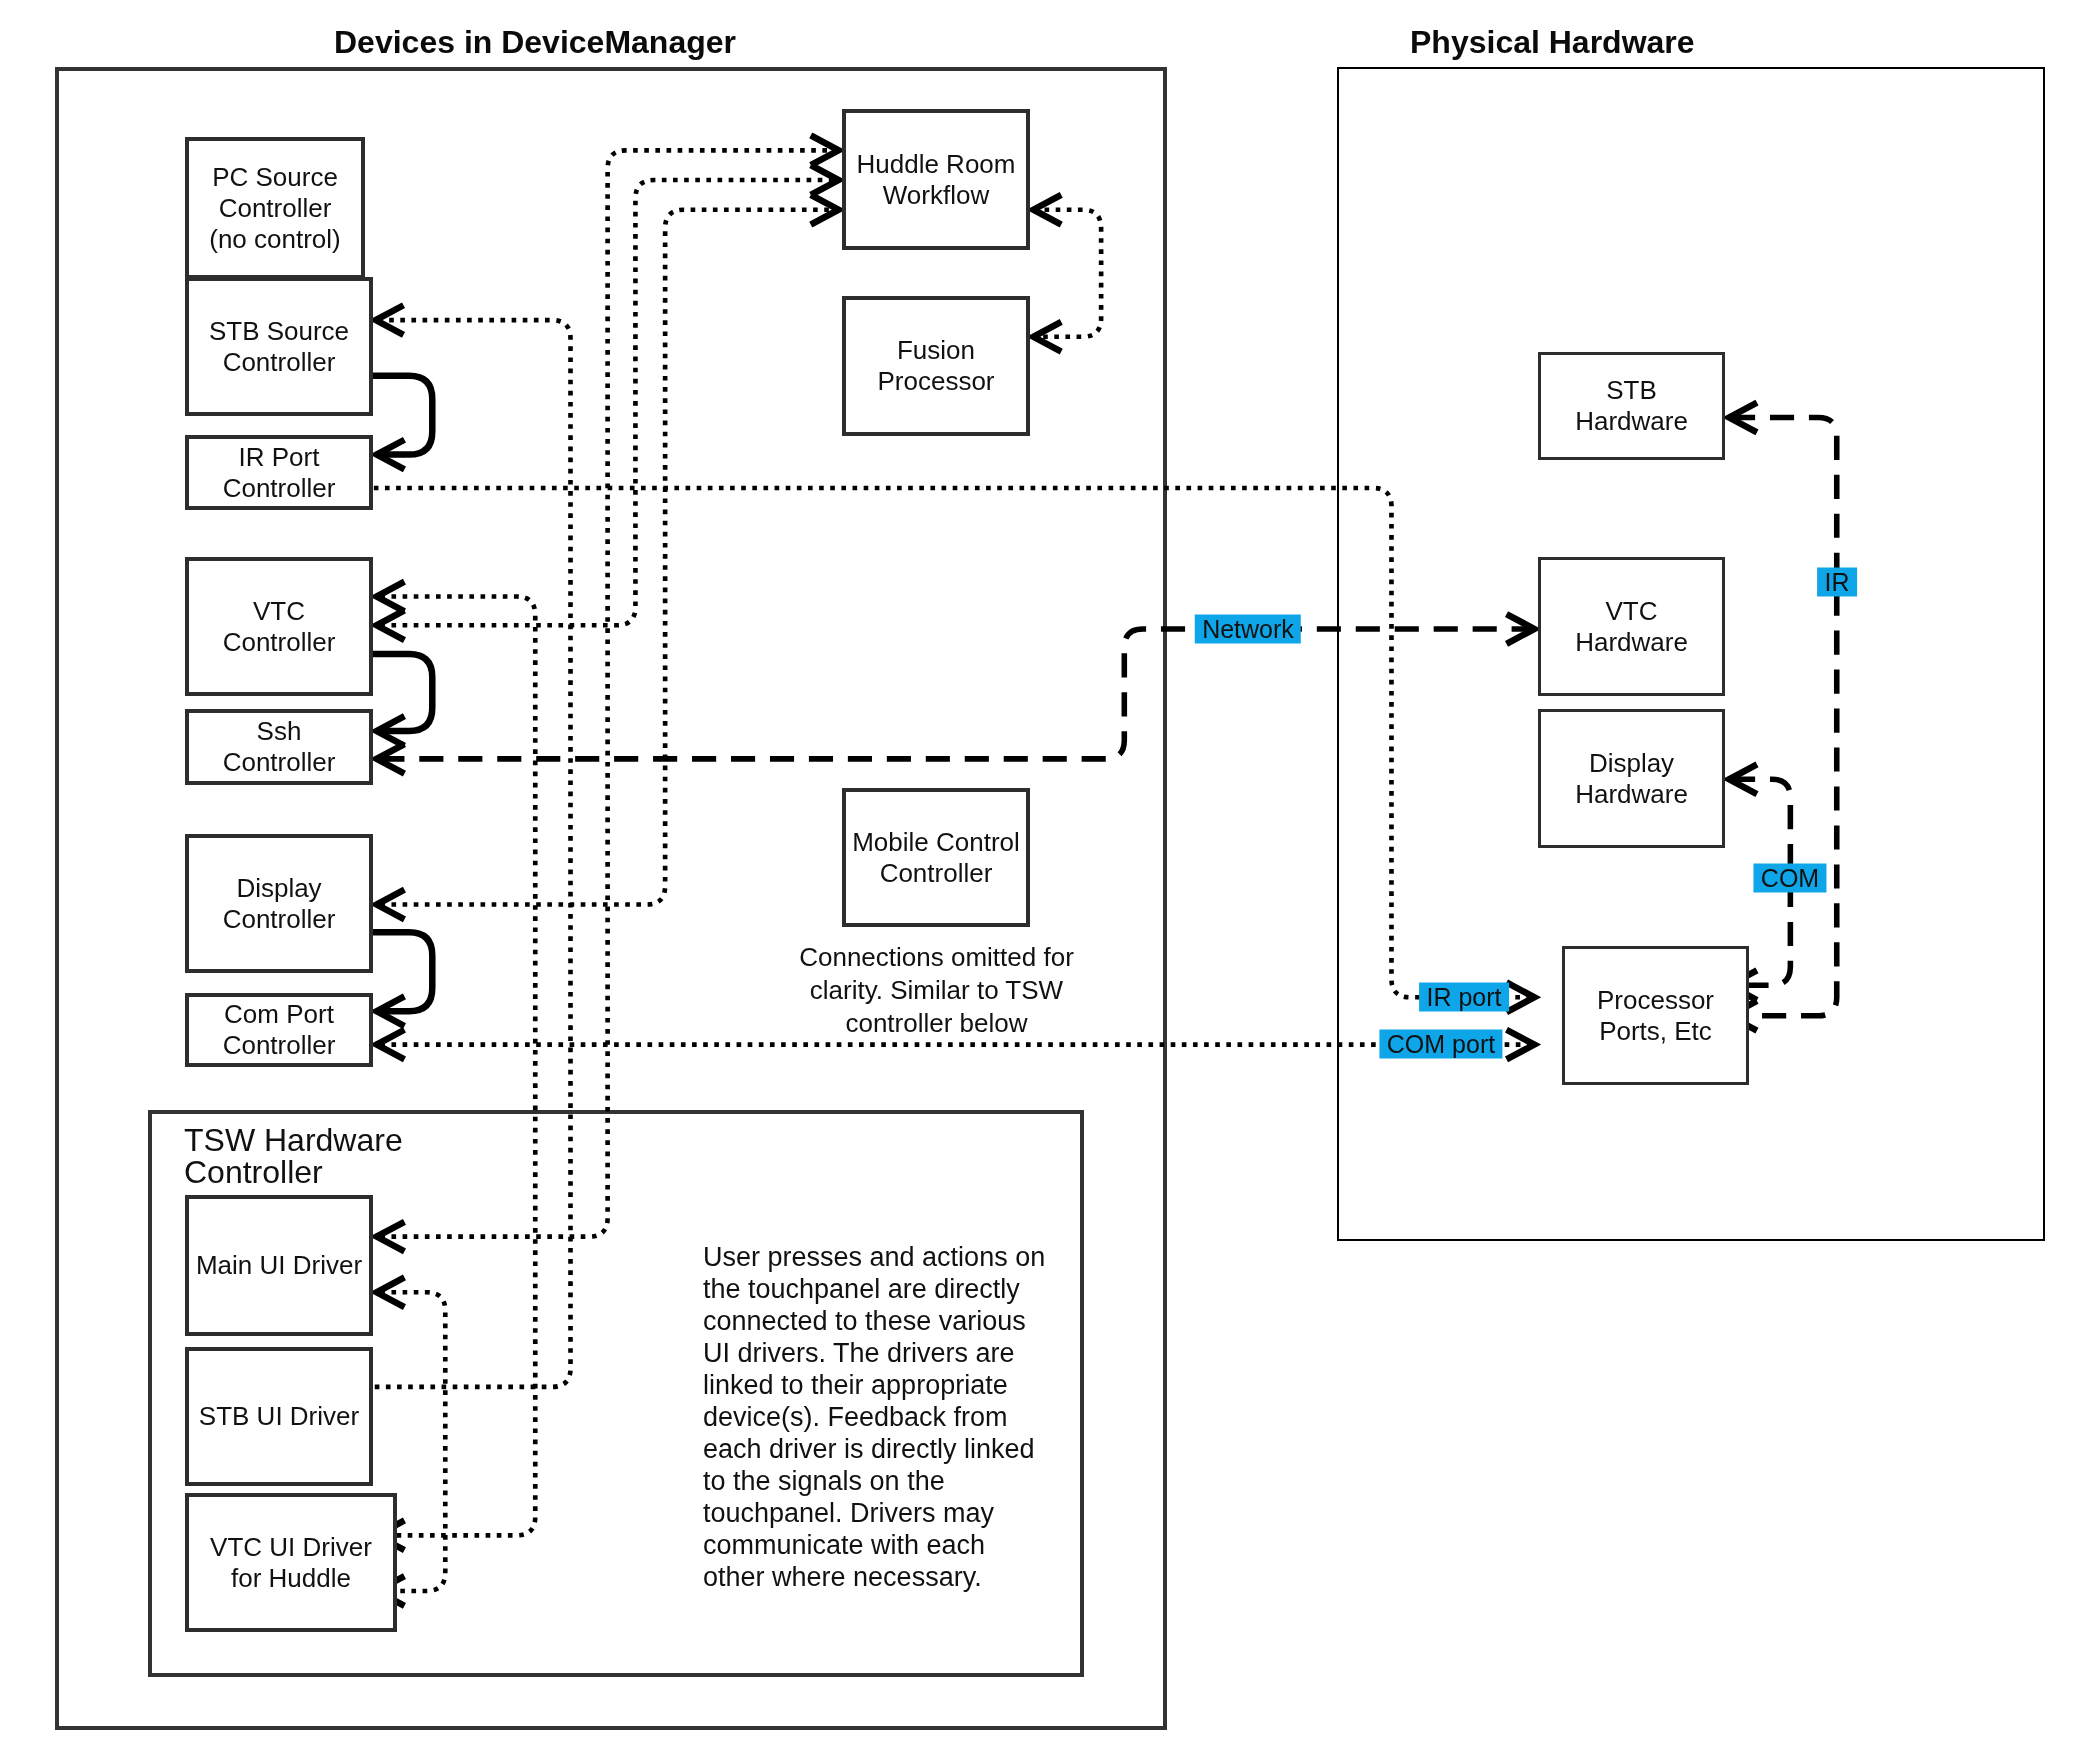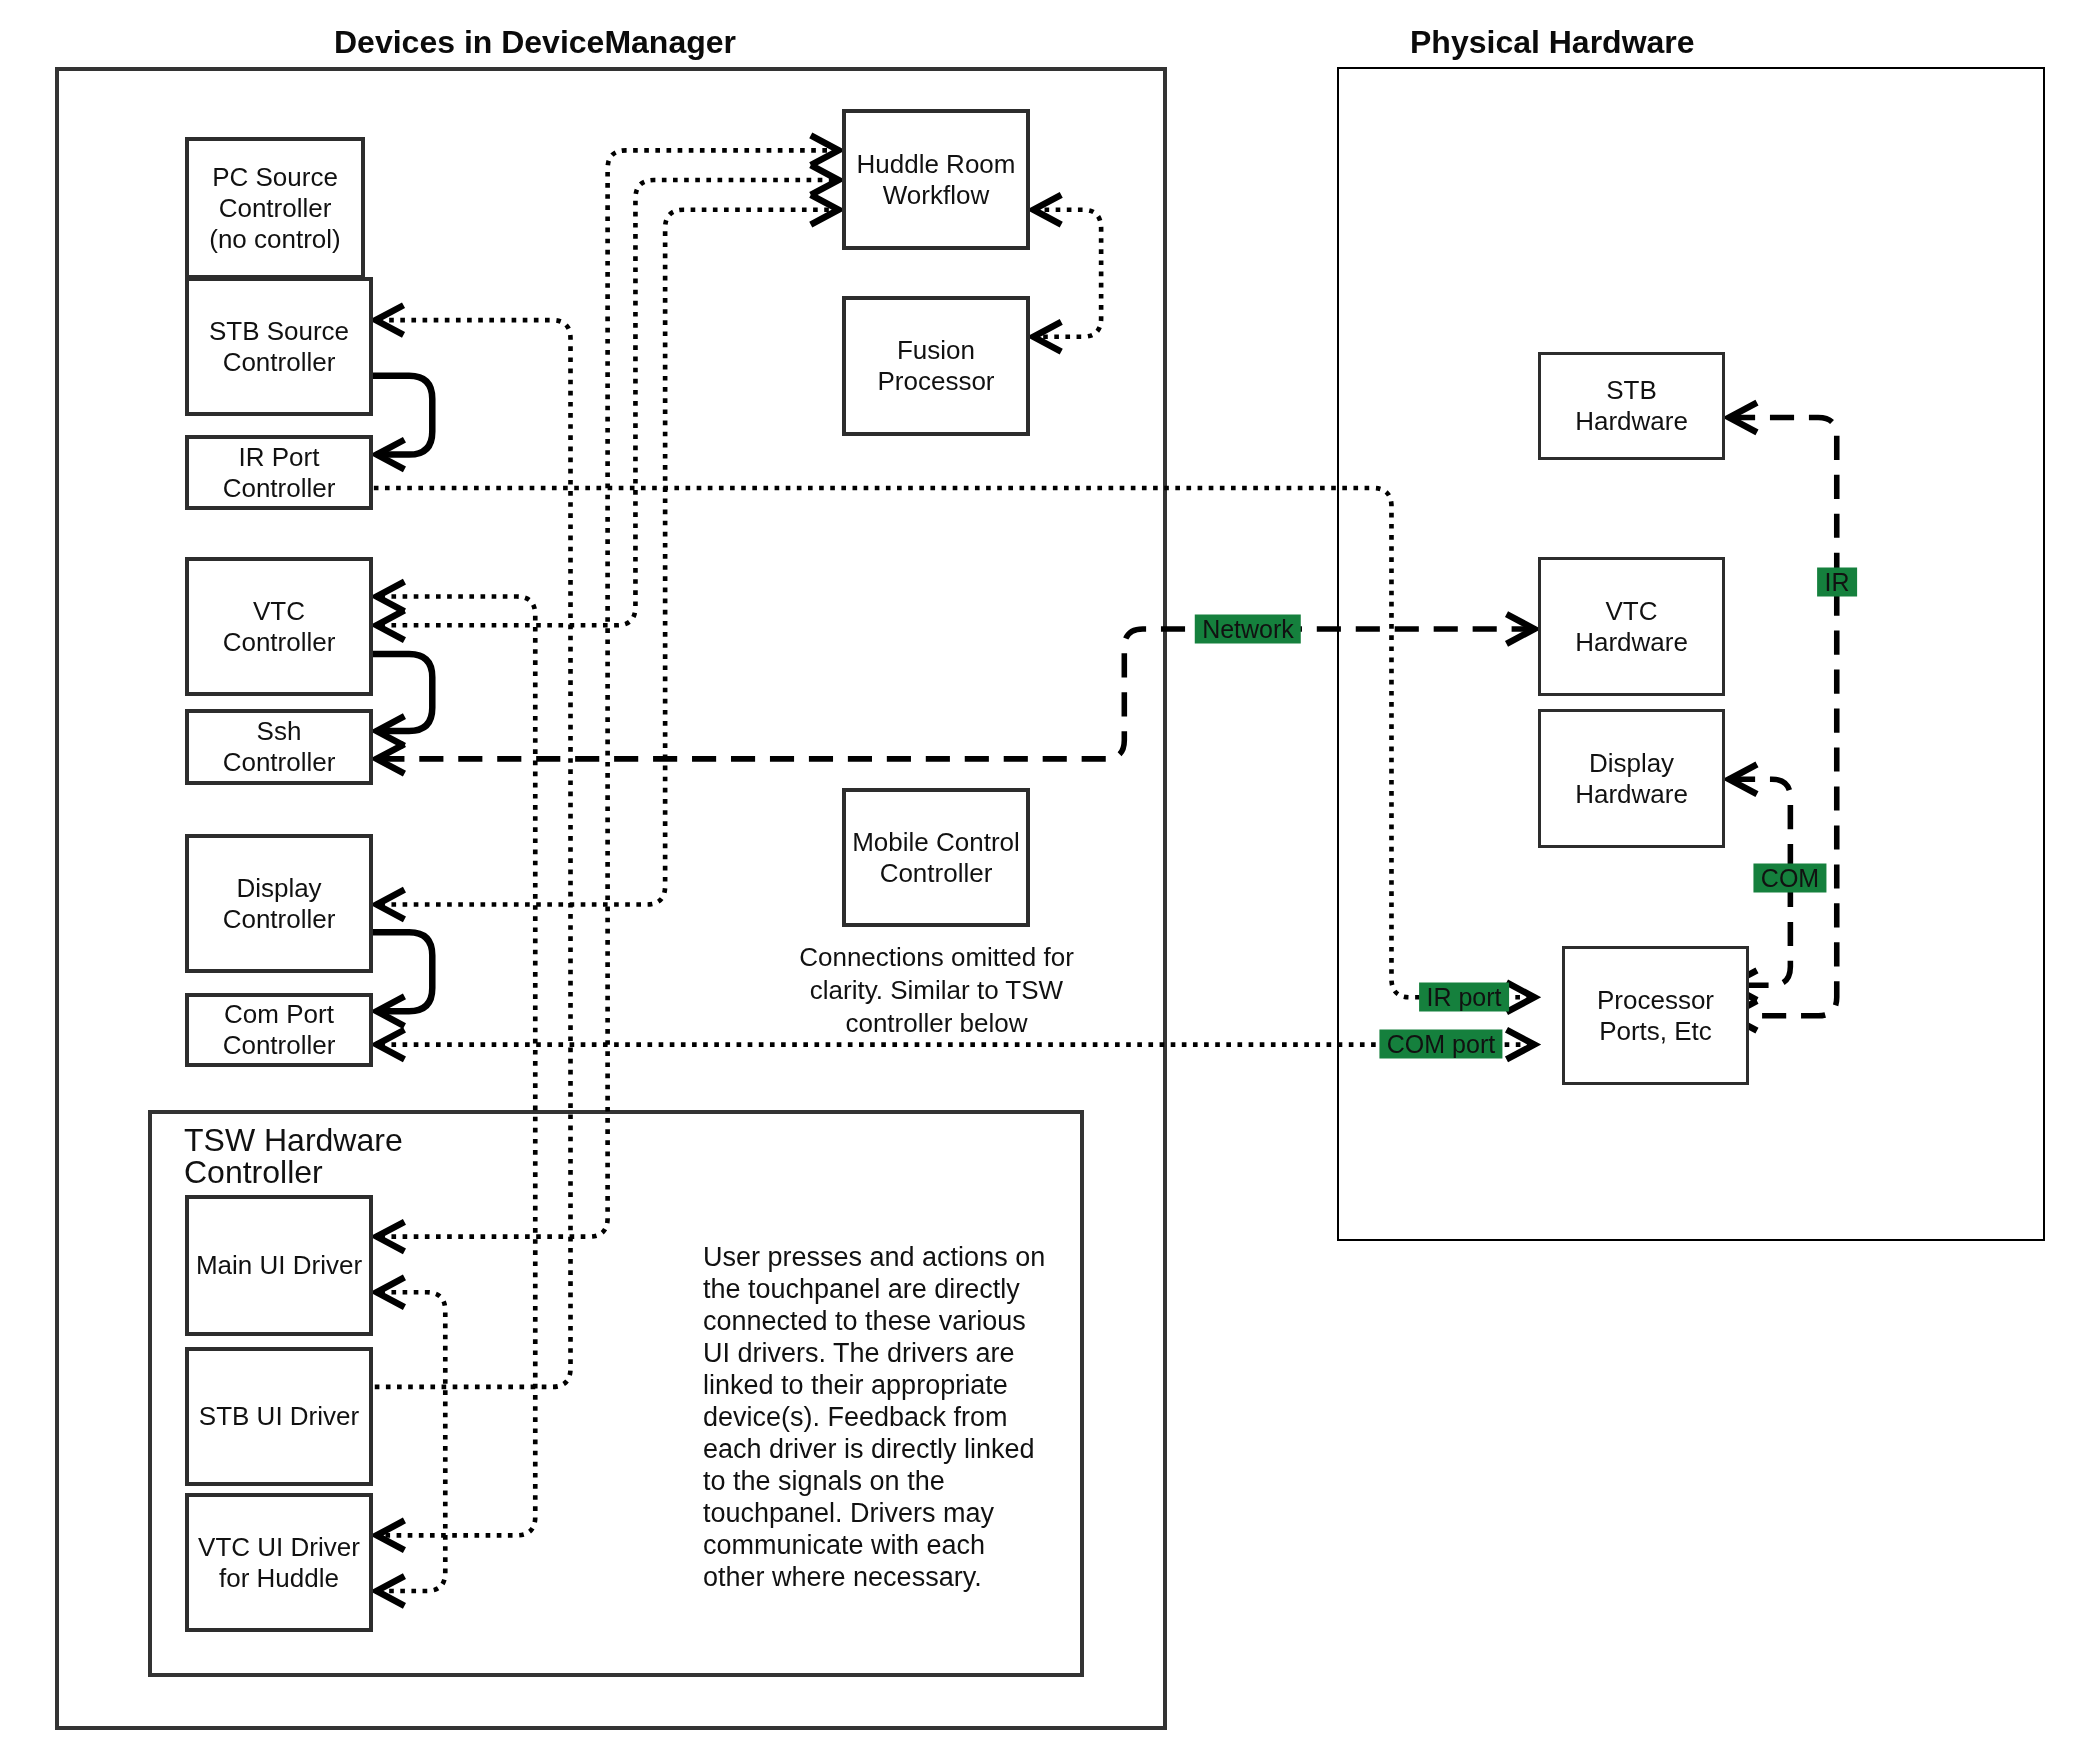--- a/index.html
+++ b/index.html
@@ -15,21 +15,21 @@
   .node{position:absolute;display:flex;align-items:center;justify-content:center;
         background:#ffffff;border:4.6px solid #2d2d2d;box-sizing:border-box;
         text-align:center;font-size:26px;line-height:31px;white-space:pre-line;z-index:3;}
   .node-hw{border-width:3.7px;}
   .corner-label{position:absolute;font-size:32px;line-height:32px;white-space:pre-line;
         text-align:left;z-index:3;}
   .note{position:absolute;font-size:26px;line-height:33px;text-align:center;
         white-space:pre-line;z-index:3;}
   .paragraph{position:absolute;font-size:27px;line-height:32px;text-align:left;
         white-space:pre-line;z-index:3;}
-  .edge-label{position:absolute;transform:translate(-50%,-50%);background:#15803d;
+  .edge-label{position:absolute;transform:translate(-50%,-50%);background:#0ea5e9;
         padding:0 7.4px;font-size:25px;white-space:nowrap;z-index:4;}
   .dotted{fill:none;stroke:#000;stroke-width:5;stroke-dasharray:5 7;}
   .dashed{fill:none;stroke:#000;stroke-width:6;stroke-dasharray:26 16;}
   .solidw{fill:none;stroke:#000;stroke-width:7;}
   .arrow{fill:none;stroke:#000;stroke-width:7;stroke-linejoin:miter;}
 </style>
 </head>
 <body>
 
 <div class="canvas">
@@ -109,21 +109,21 @@
 Workflow</div>
   <div class="node" style="left:842px;top:296px;width:188px;height:140px;">Fusion
 Processor</div>
   <div class="node" style="left:842px;top:788px;width:188px;height:139px;">Mobile Control
 Controller</div>
 
   <div class="corner-label" style="left:184px;top:1124px;width:297px;">TSW Hardware
 Controller</div>
   <div class="node" style="left:185px;top:1195px;width:188px;height:141px;">Main UI Driver</div>
   <div class="node" style="left:185px;top:1347px;width:188px;height:139px;">STB UI Driver</div>
-  <div class="node" style="left:185px;top:1493px;width:188px;height:139px;">VTC UI Driver
+  <div class="node" style="left:185px;top:1493px;width:212px;height:139px;">VTC UI Driver
 for Huddle</div>
 
   <div class="node node-hw" style="left:1538px;top:352px;width:187px;height:108px;">STB
 Hardware</div>
   <div class="node node-hw" style="left:1538px;top:557px;width:187px;height:139px;">VTC
 Hardware</div>
   <div class="node node-hw" style="left:1538px;top:709px;width:187px;height:139px;">Display
 Hardware</div>
   <div class="node node-hw" style="left:1538px;top:946px;width:187px;height:139px;margin-left:24px;">Processor
 Ports, Etc</div>

